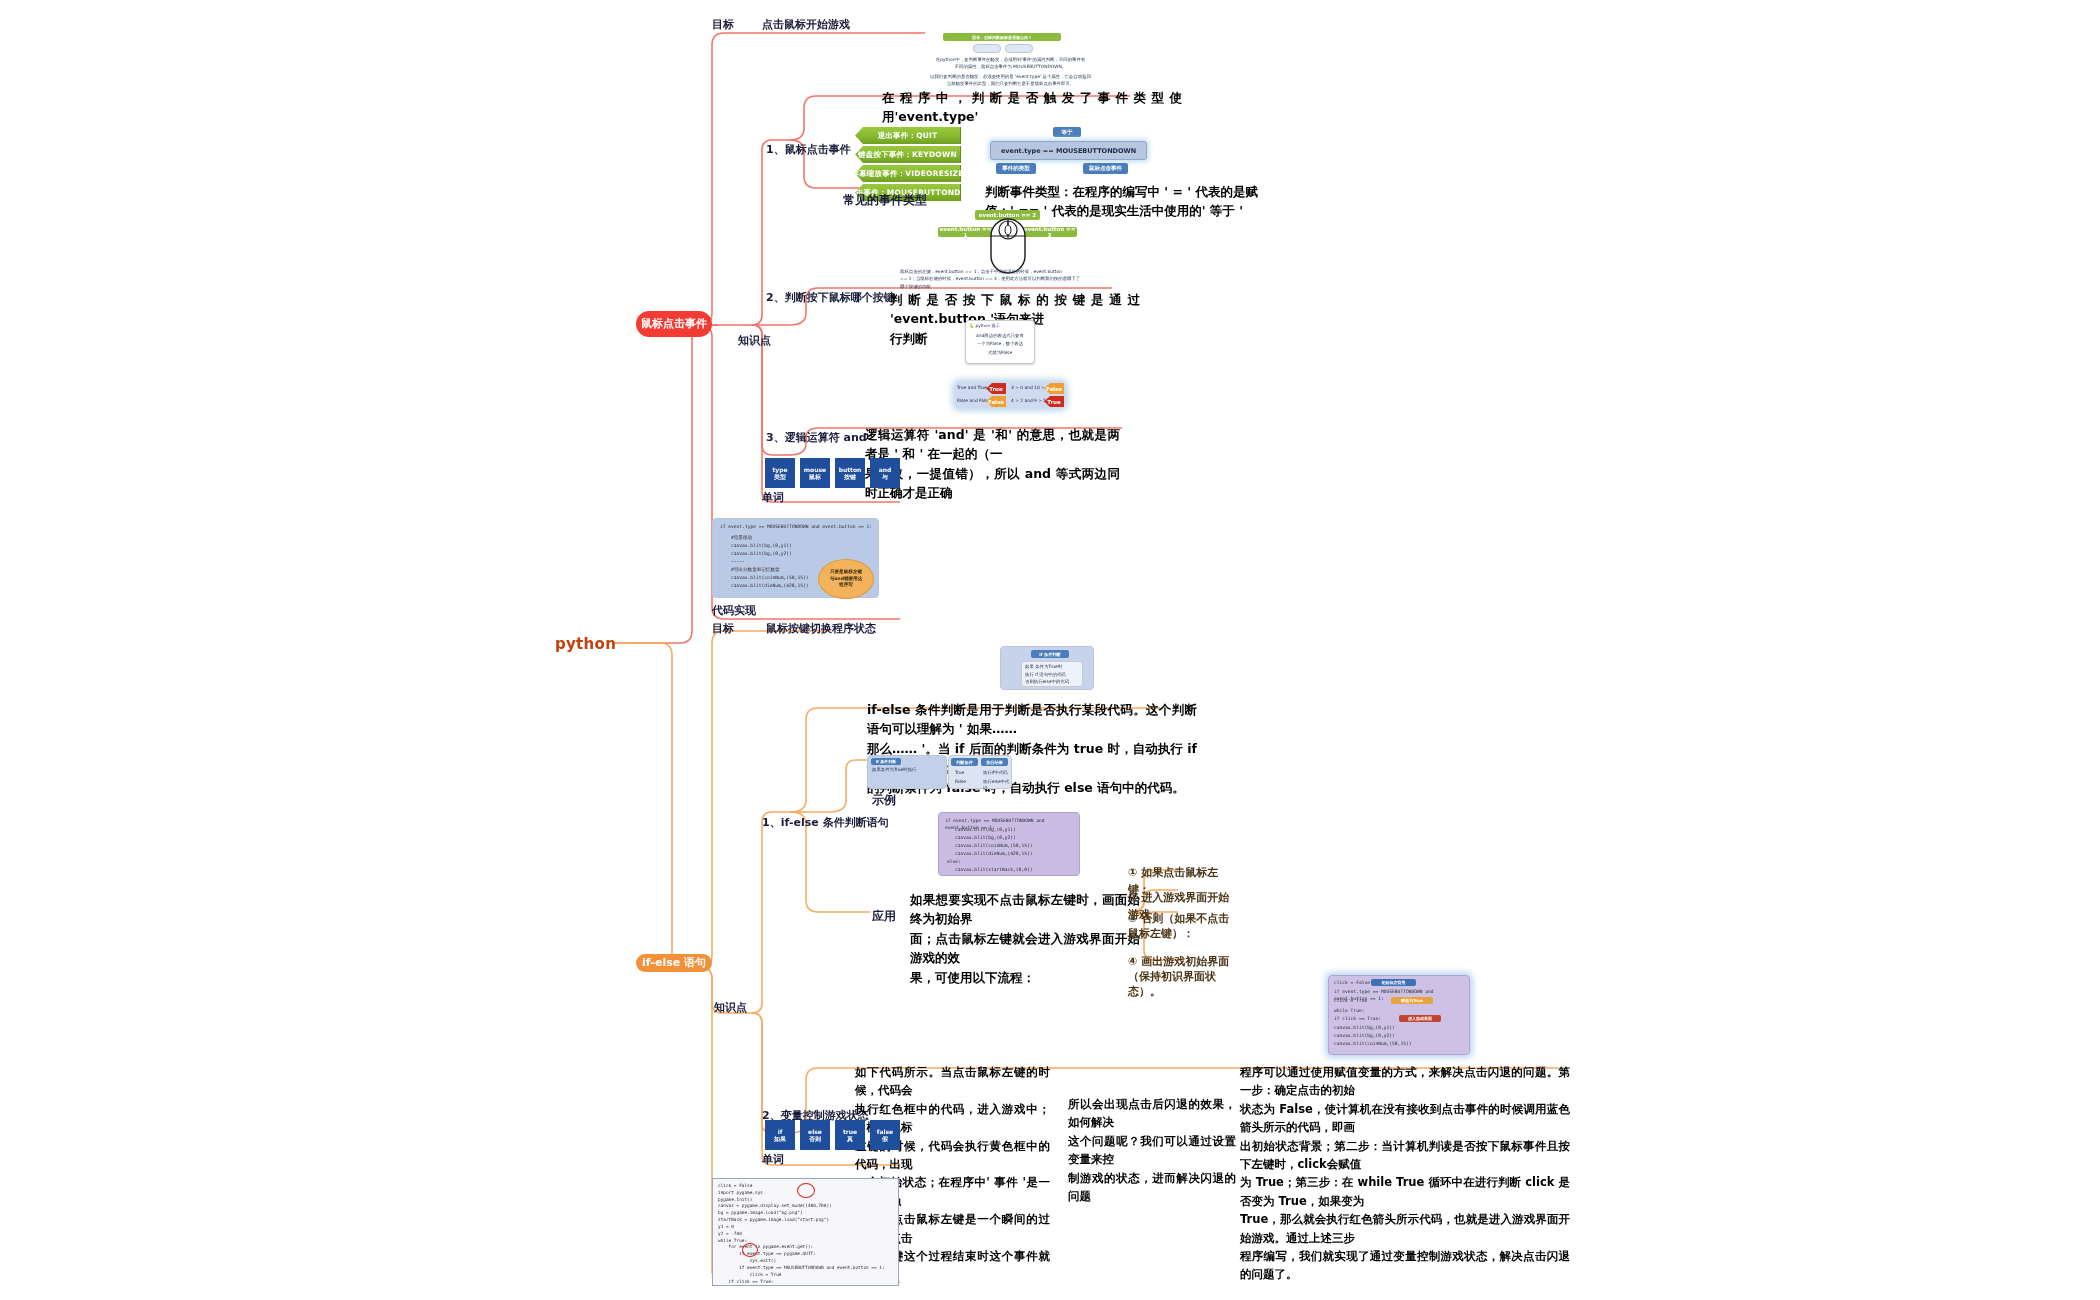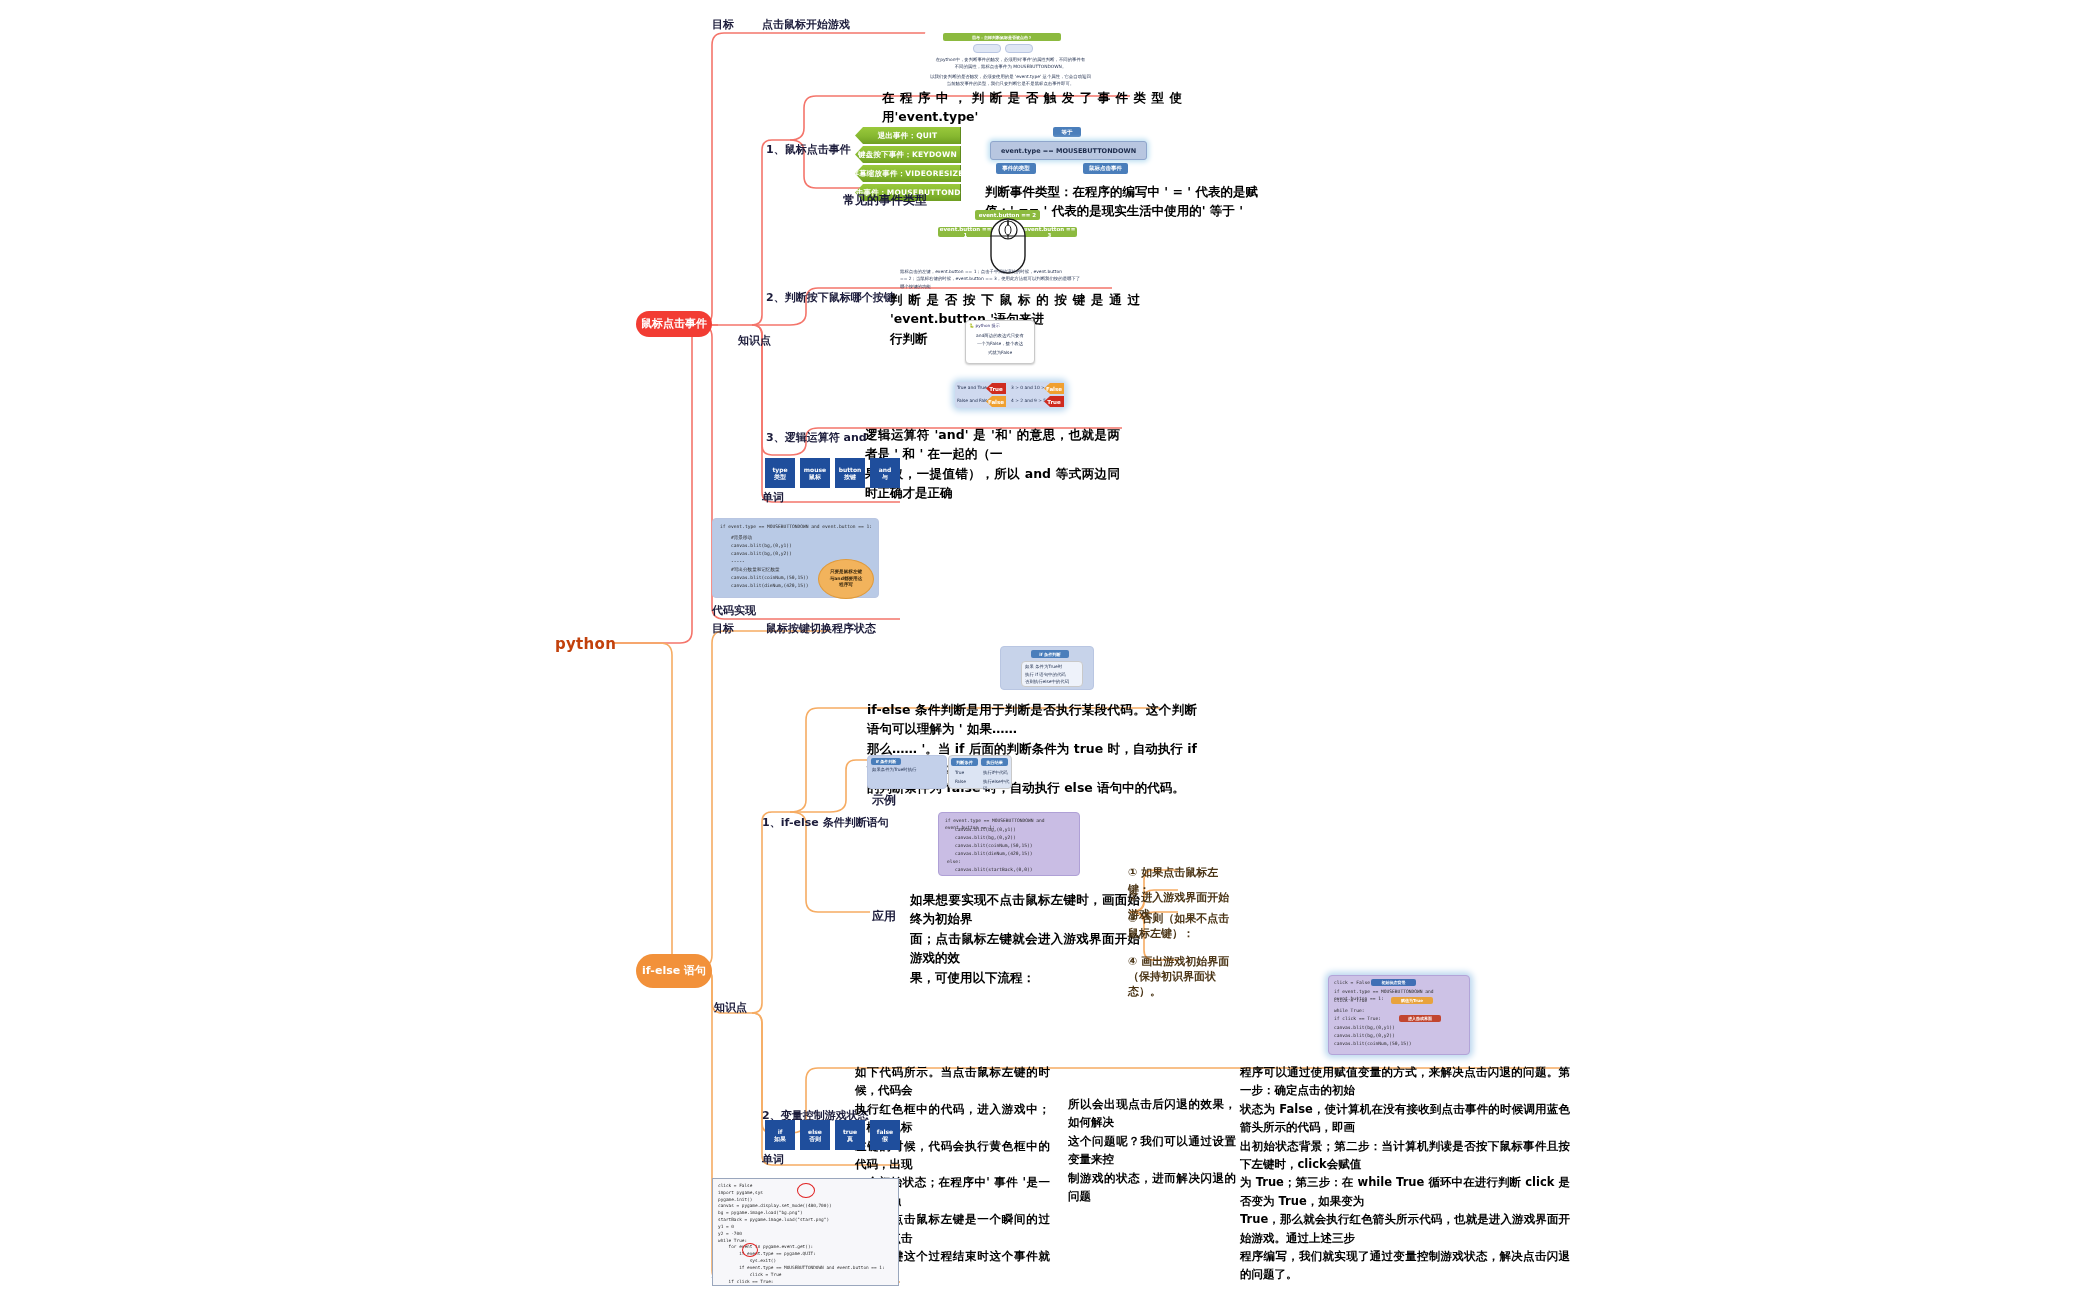--- a/index.html
+++ b/index.html
@@ -160,21 +160,21 @@
 
       <path d="M700,967 Q712,967 712,979 L712,1270 Q712,1282 724,1282 L900,1282"></path>
 
       <path d="M752,1013 Q762,1013 762,1023 L762,1155 Q762,1165 772,1165 L900,1165"></path>
     </g>
   </svg>
 
   <div class="txt root-label" style="left:555px;top:635px;">python</div>
 
   <div class="pill red" style="left:637px;top:312px;width:74px;height:24px;font-size:11px;">鼠标点击事件</div>
-  <div class="pill orange" style="left:637px;top:955px;width:74px;height:32px;font-size:11px;">if-else 语句</div>
+  <div class="pill orange" style="left:637px;top:955px;width:74px;height:16px;font-size:11px;">if-else 语句</div>
 
   <div class="cap" style="left:712px;top:17px;">目标</div>
   <div class="cap" style="left:762px;top:17px;">点击鼠标开始游戏</div>
 
   <div class="cap" style="left:738px;top:333px;font-size:11px;">知识点</div>
   <div class="cap" style="left:712px;top:603px;font-size:11px;">代码实现</div>
   <div class="cap" style="left:762px;top:490px;font-size:11px;">单词</div>
 
   <div class="cap" style="left:766px;top:142px;">1、鼠标点击事件</div>
   <div class="cap" style="left:766px;top:290px;">2、判断按下鼠标哪个按键</div>

